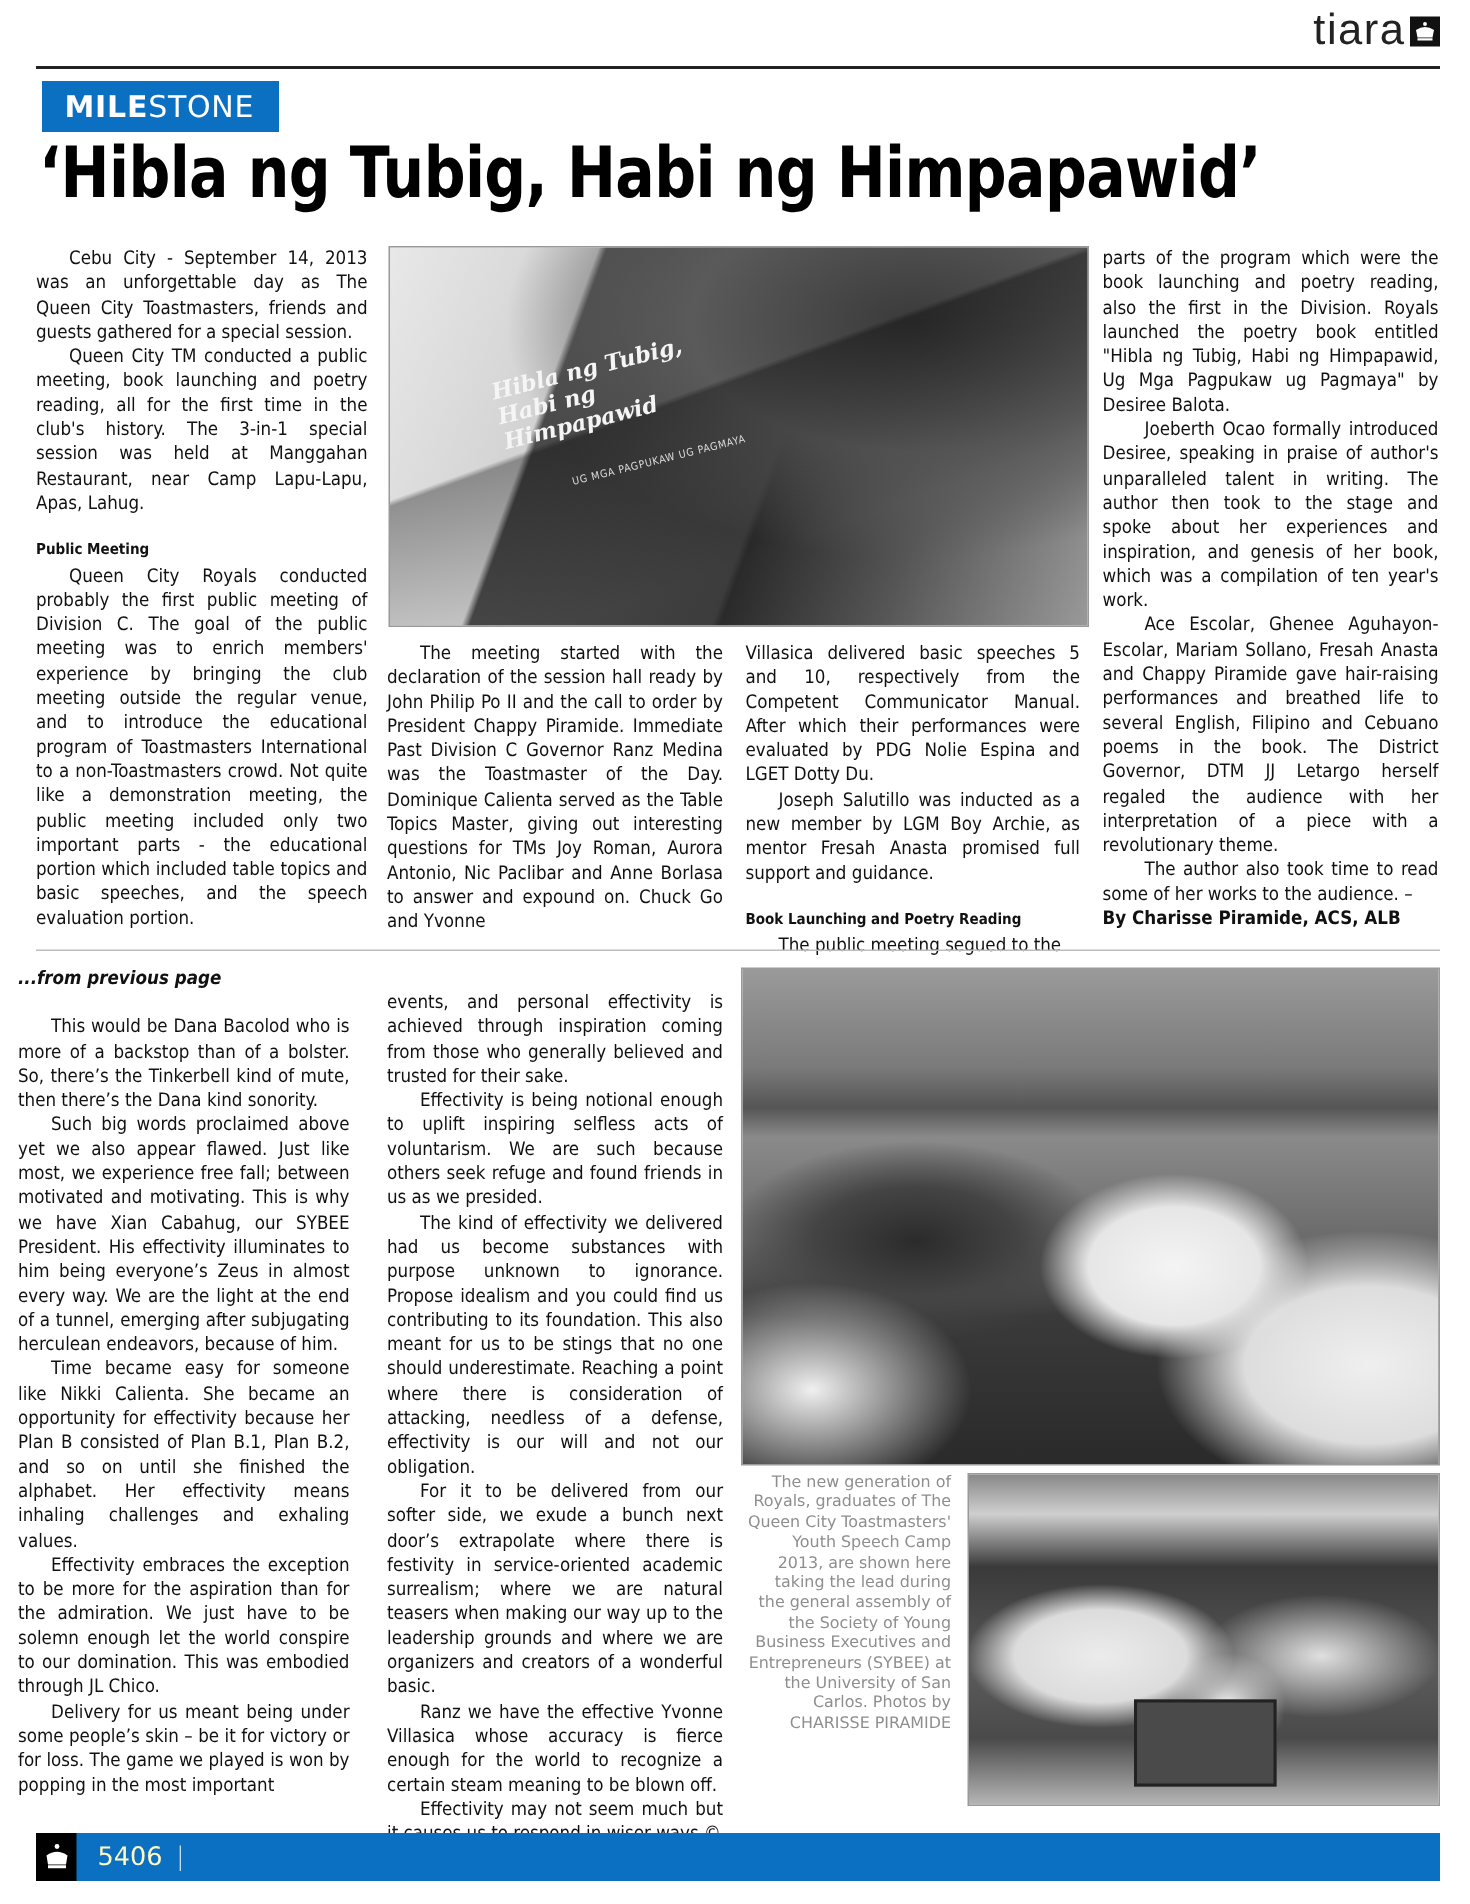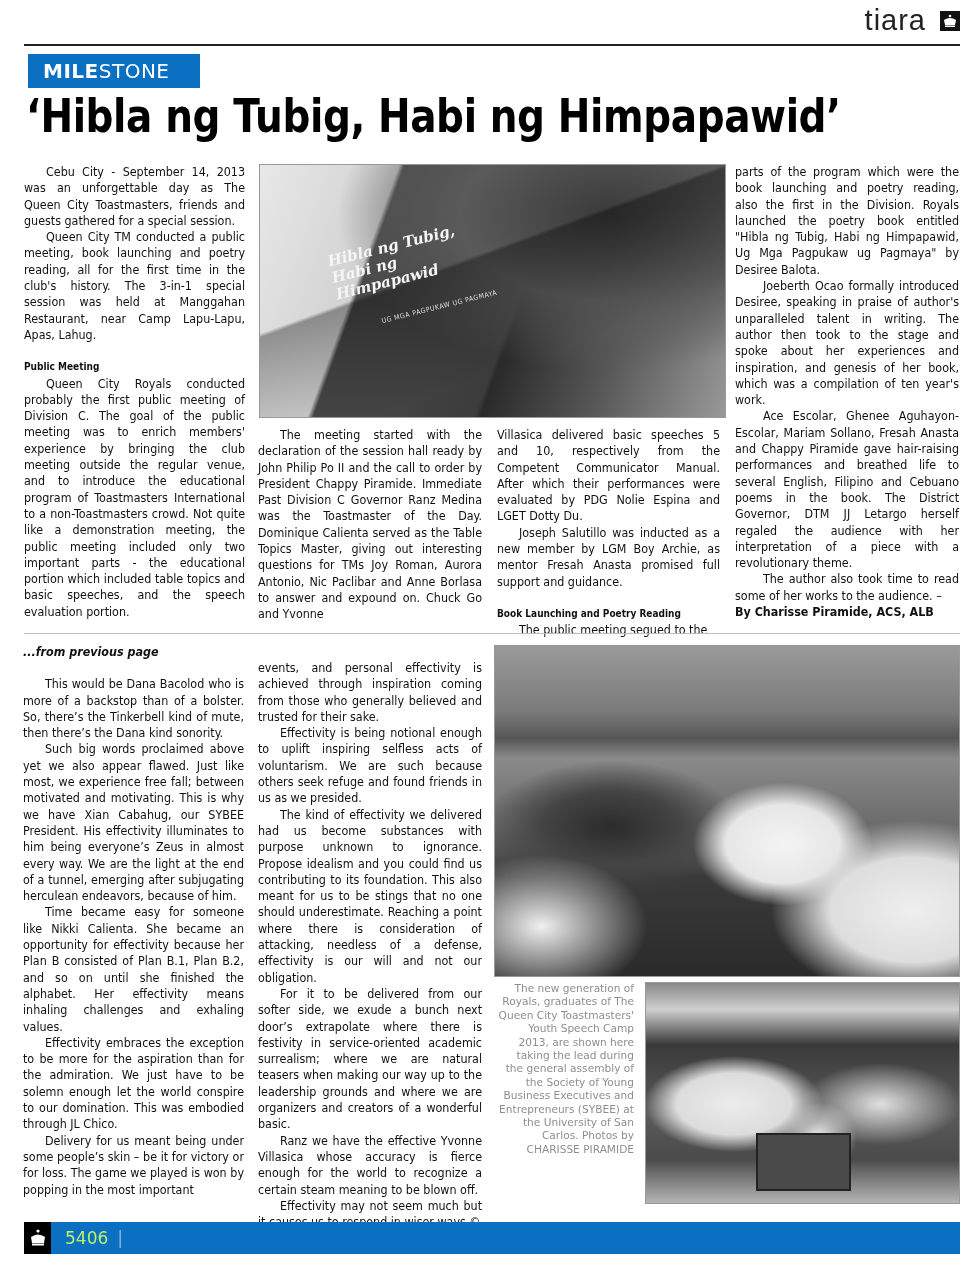--- a/index.html
+++ b/index.html
@@ -1,25 +1,25 @@
 <!DOCTYPE html>
 <html><head>
 <meta charset="utf-8">
 <style>
   * { box-sizing: border-box; margin: 0; padding: 0; }
   html, body { width: 980px; height: 1269px; background: #ffffff; overflow: hidden; }
   body { position: relative; font-family: "DejaVu Sans Condensed", "DejaVu Sans", sans-serif; color: #111; }
 
   .masthead { position: absolute; left: 24px; top: 0; width: 936px; height: 46px; border-bottom: 2px solid #222; }
-  .brand { position: absolute; right: 0; top: 6px; display: flex; align-items: center; gap: 14px; margin-left: 24px; }
+  .brand { position: absolute; right: 0; top: 6px; display: flex; align-items: center; gap: 3px; margin-left: 24px; }
   .brand-text { font-family: "Liberation Sans", sans-serif; font-size: 29px; font-weight: 300; letter-spacing: 1px; color: #222; line-height: 1; }
   .crown-box { width: 20px; height: 20px; background: #111; display: flex; align-items: center; justify-content: center; }
   .crown-box svg { width: 16px; height: 16px; }
 
-  .section-tag { position: absolute; left: 28px; top: 54px; width: 172px; height: 34px; background: #0b6fc2; color: #fff; font-family: "DejaVu Sans", sans-serif; font-size: 20px; letter-spacing: 0.5px; padding-left: 15px; line-height: 34px; }
+  .section-tag { position: absolute; left: 28px; top: 54px; width: 158px; height: 34px; background: #0b6fc2; color: #fff; font-family: "DejaVu Sans", sans-serif; font-size: 20px; letter-spacing: 0.5px; padding-left: 15px; line-height: 34px; }
   .section-tag b { font-weight: 700; }
 
   .headline { position: absolute; left: 26px; top: 84px; width: 940px; font-family: "DejaVu Sans", sans-serif; font-weight: 700; font-size: 47px; letter-spacing: -0.5px; transform: scaleX(0.83); transform-origin: left top; white-space: nowrap; color: #000; line-height: 1.35; }
 
   .col { position: absolute; font-size: 12.4px; line-height: 16.3px; text-align: justify; }
   .col p { text-indent: 22px; }
   .col p.noindent { text-indent: 0; }
   .col h4 { font-size: 10px; font-weight: 700; margin-top: 16px; line-height: 16.3px; }
   .col .spacer { height: 16px; }
   .byline { font-weight: 700; }
@@ -49,21 +49,21 @@
       linear-gradient(180deg, #888 0%, #cfcfcf 12%, #3a3a3a 28%, #5a5a5a 60%, #4a4a4a 80%, #b5b5b5 100%); }
   .laptop { position: absolute; left: 110px; top: 150px; width: 95px; height: 58px; background: #4a4a4a; border: 2px solid #222; }
 
   .caption { position: absolute; left: 498px; top: 982px; width: 136px; font-family: "DejaVu Sans", sans-serif; font-size: 10.6px; line-height: 13.4px; color: #8e8e8e; text-align: right; }
 
   .divider { position: absolute; left: 24px; top: 633px; width: 936px; height: 1px; background: #bdbdbd; }
 
   .footer { position: absolute; left: 24px; top: 1222px; width: 936px; height: 32px; background: #0b6fc2; display: flex; align-items: center; }
   .footer-crown { width: 27px; height: 32px; background: #000; display: flex; align-items: center; justify-content: center; }
   .footer-crown svg { width: 20px; height: 22px; }
-  .page-num { color: #bef264; font-family: "DejaVu Sans", sans-serif; font-size: 17px; margin-left: 14px; }
+  .page-num { color: #fef9c3; font-family: "DejaVu Sans", sans-serif; font-size: 17px; margin-left: 14px; }
   .footer-sep { color: #cfe2f4; font-size: 17px; margin: 0 9px; font-family: "DejaVu Sans", sans-serif; font-weight: 200; }
   .pub-name { color: #fff; font-family: "DejaVu Sans", sans-serif; font-size: 16px; letter-spacing: 0.3px; font-weight: 300; }
 </style>
 </head>
 <body>
 
 <div class="masthead">
   <div class="brand">
     <span class="brand-text">tiara</span>
     <span class="crown-box">
@@ -106,21 +106,21 @@
 <div class="col" style="left:735px; top:164px; width:224px;">
   <p class="noindent">parts of the program which were the book launching and poetry reading, also the first in the Division. Royals launched the poetry book entitled "Hibla ng Tubig, Habi ng Himpapawid, Ug Mga Pagpukaw ug Pagmaya" by Desiree Balota.</p>
   <p style="text-indent:28px;">Joeberth Ocao formally introduced Desiree, speaking in praise of author's unparalleled talent in writing. The author then took to the stage and spoke about her experiences and inspiration, and genesis of her book, which was a compilation of ten year's work.</p>
   <p style="text-indent:28px;">Ace Escolar, Ghenee Aguhayon-Escolar, Mariam Sollano, Fresah Anasta and Chappy Piramide gave hair-raising performances and breathed life to several English, Filipino and Cebuano poems in the book. The District Governor, DTM JJ Letargo herself regaled the audience with her interpretation of a piece with a revolutionary theme.</p>
   <p style="text-indent:28px;">The author also took time to read some of her works to the audience. –</p>
   <div class="byline">By Charisse Piramide, ACS, ALB</div>
 </div>
 
 <div class="divider"></div>
 
-<div class="col" style="left:23px; top:644px; width:221px;">
+<div class="col" style="left:12px; top:644px; width:221px;">
   <div class="italic-lead">...from previous page</div>
   <div class="spacer"></div>
   <p>This would be Dana Bacolod who is more of a backstop than of a bolster. So, there’s the Tinkerbell kind of mute, then there’s the Dana kind sonority.</p>
   <p>Such big words proclaimed above yet we also appear flawed. Just like most, we experience free fall; between motivated and motivating. This is why we have Xian Cabahug, our SYBEE President. His effectivity illuminates to him being everyone’s Zeus in almost every way. We are the light at the end of a tunnel, emerging after subjugating herculean endeavors, because of him.</p>
   <p>Time became easy for someone like Nikki Calienta. She became an opportunity for effectivity because her Plan B consisted of Plan B.1, Plan B.2, and so on until she finished the alphabet. Her effectivity means inhaling challenges and exhaling values.</p>
   <p>Effectivity embraces the exception to be more for the aspiration than for the admiration. We just have to be solemn enough let the world conspire to our domination. This was embodied through JL Chico.</p>
   <p>Delivery for us meant being under some people’s skin – be it for victory or for loss. The game we played is won by popping in the most important</p>
 </div>
 
 <div class="col" style="left:258px; top:644px; width:224px;margin-top:16px;">

